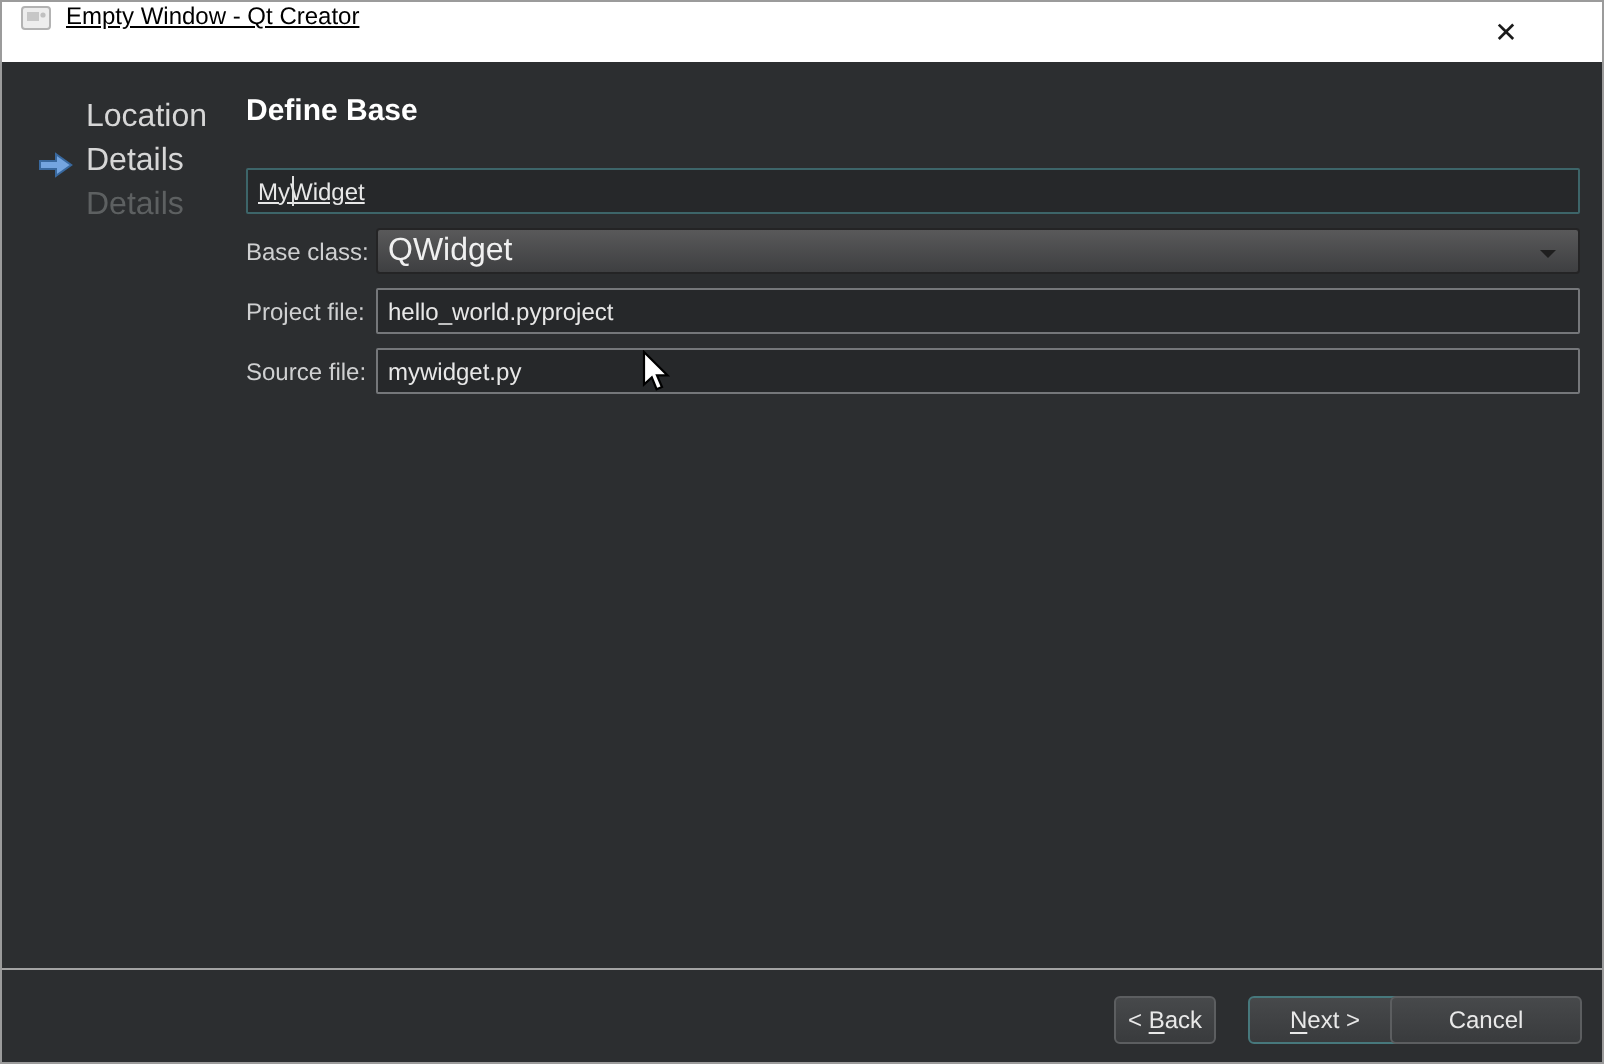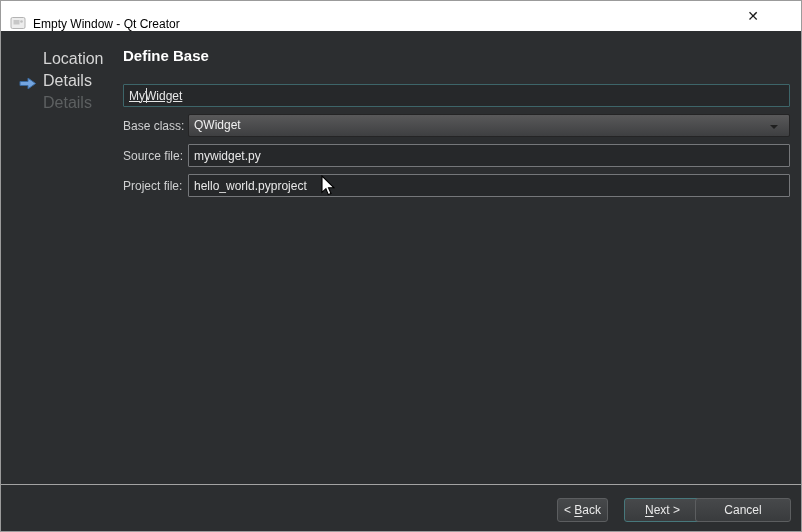--- a/index.html
+++ b/index.html
@@ -6,21 +6,21 @@
   *{box-sizing:border-box;}
   .window{
     position:relative;width:802px;height:532px;
     background:#2c2e30;border:1px solid #9b9b9b;
     font-family:"Liberation Sans", sans-serif;
     overflow:hidden;
   }
   
   .titlebar{
     position:absolute;top:0;left:0;right:0;height:30px;
-    background:#ffffff;display:flex;align-items:flex-end;
+    background:#ffffff;display:flex;align-items:flex-start;text-decoration:underline;
   }
   .app-icon{margin-left:9px;width:16px;height:16px;display:inline-block;}
   .title-text{margin-left:7px;font-size:12px;color:#000;}
   .close-btn{
     position:absolute;right:32px;top:0;height:30px;width:32px;
     display:flex;align-items:center;justify-content:center;
     font-size:14px;color:#1a1a1a;cursor:default;
   }
   
   .steps{position:absolute;left:0;top:47px;width:118px;}
@@ -48,21 +48,21 @@
     padding:0 5px;outline:none;border-radius:1px;
   }
   .text-input.focused{border:1px solid #3d6569;text-decoration:underline;}
   .caret{
     position:absolute;left:23px;top:4px;width:1px;height:15px;background:#dfe0e0;
   }
   .combo{
     position:relative;width:100%;height:23px;border-radius:2px;
     border:1px solid #242425;
     background:linear-gradient(#59595a,#3e3f41);
-    color:#f0f0f0;font-size:12px;line-height:21px;padding:0 5px;
+    color:#f0f0f0;font-size:16px;line-height:21px;padding:0 5px;
   }
   .combo-arrow{
     position:absolute;right:11px;top:10px;width:0;height:0;
     border-left:4px solid transparent;border-right:4px solid transparent;
     border-top:4px solid #1f1f1f;
   }
   
   .separator{position:absolute;left:0;right:0;top:483px;height:1px;background:#a3a3a3;}
   .btn{
     position:absolute;top:497px;height:24px;border-radius:3px;
@@ -125,30 +125,30 @@
       <span class="form-label">Base class:</span>
       <span class="field-wrap">
         <div class="combo">
           <span>QWidget</span>
           <span class="combo-arrow"></span>
         </div>
       </span>
     </div>
 
     <div class="form-row">
-      <span class="form-label">Source file:</span>
+      <span class="form-label">Project file:</span>
       <span class="field-wrap">
-        <input class="text-input" type="text" value="mywidget.py" style="">
+        <input class="text-input" type="text" value="hello_world.pyproject" style="">
       </span>
     </div>
 
     <div class="form-row">
-      <span class="form-label">Project file:</span>
+      <span class="form-label">Source file:</span>
       <span class="field-wrap">
-        <input class="text-input" type="text" value="hello_world.pyproject" style="">
+        <input class="text-input" type="text" value="mywidget.py" style="">
       </span>
     </div>
 
   </div>
 
   <div class="separator"></div>
 
   <div class="btn btn-back">
     <span>&lt; </span><span class="accel">B</span><span>ack</span>
   </div>

